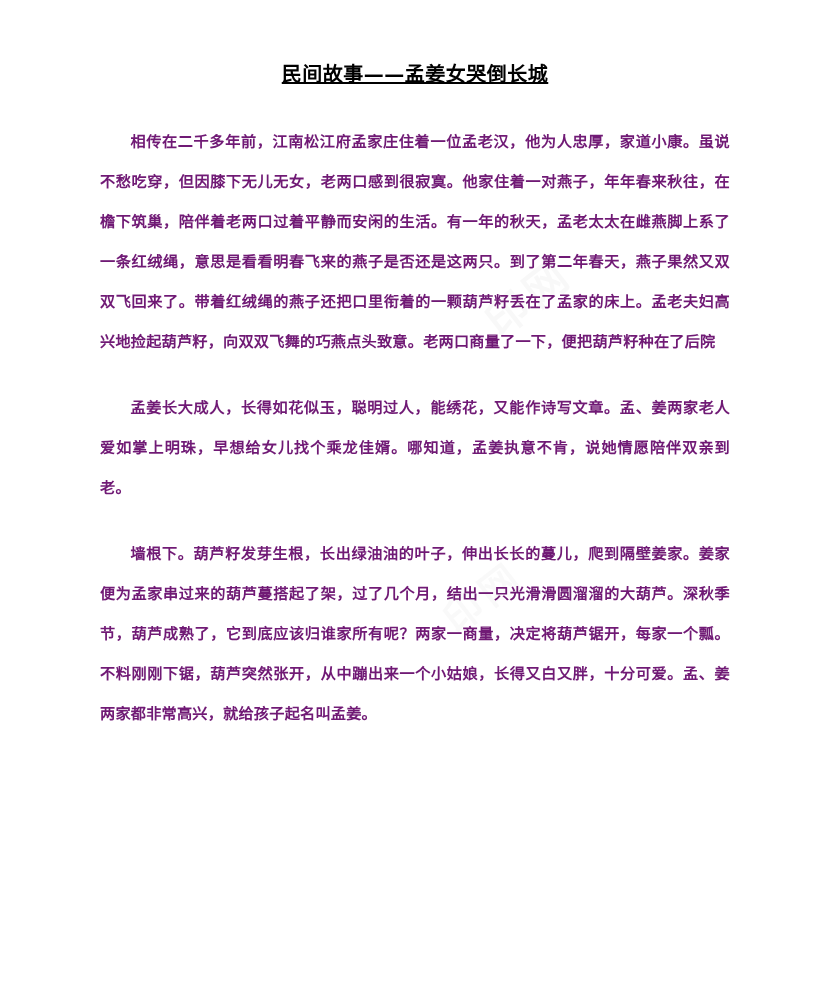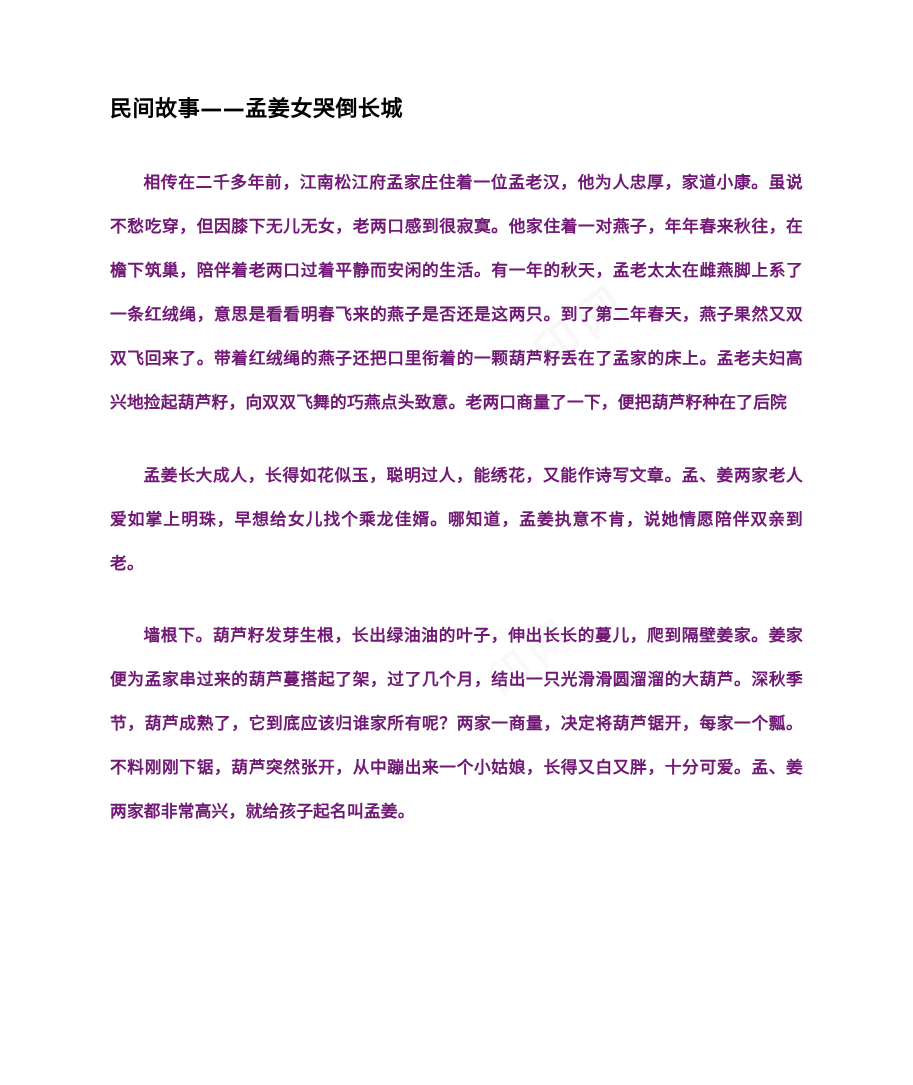--- a/index.html
+++ b/index.html
@@ -51,26 +51,28 @@
   }
 
   .content {
     position: relative;
     z-index: 1;
     padding: 0 100px;
   }
 
   .doc-title {
     margin: 0;
-    padding-top: 84px;
+    padding-top: 60px;
+    text-align: center;
     font-size: 20px;
     font-weight: 700;
     color: #000000;
     letter-spacing: 0.5px;
     line-height: 1.4;
+    text-decoration: underline;
   }
 
   .body-text {
     margin-top: 34px;
   }
 
   .para {
     margin: 0 0 26px 0;
     font-size: 15.2px;
     line-height: 40px;

